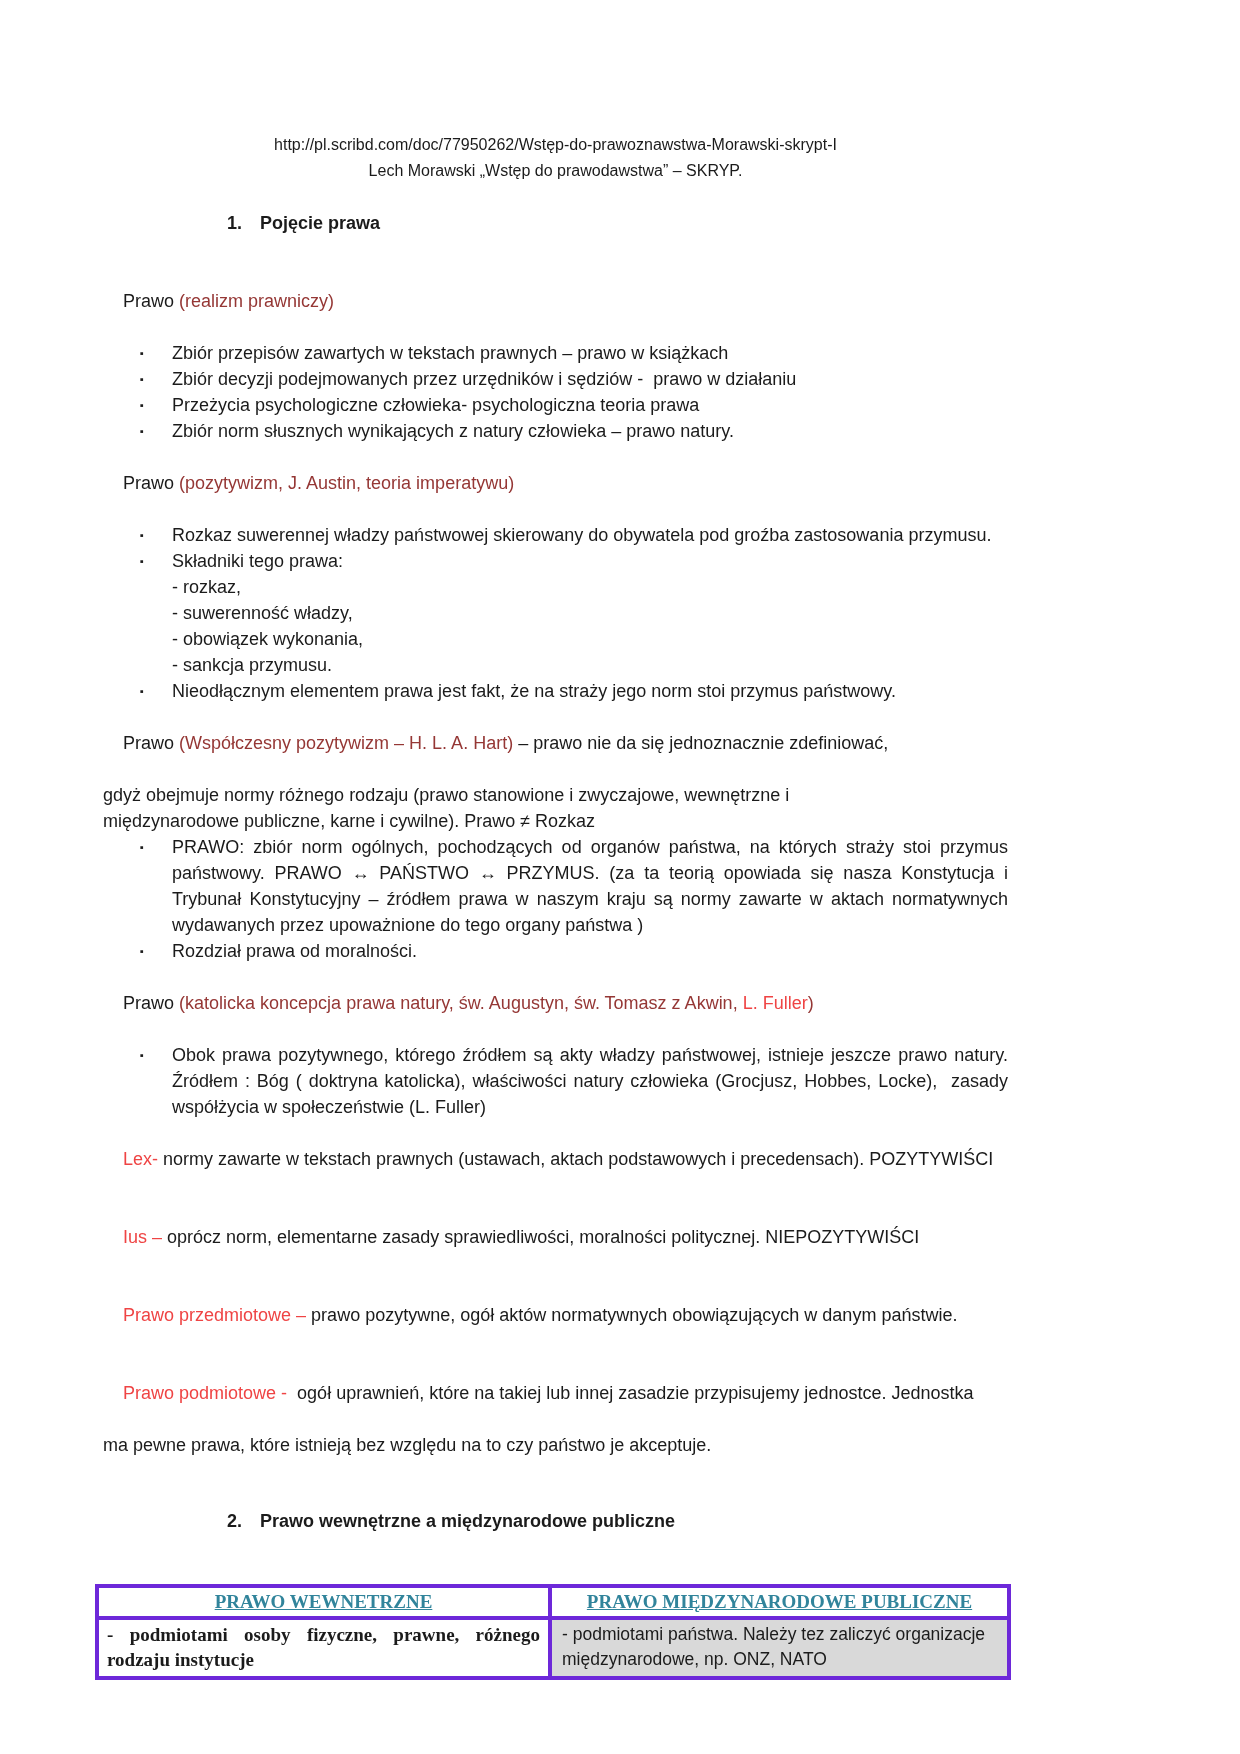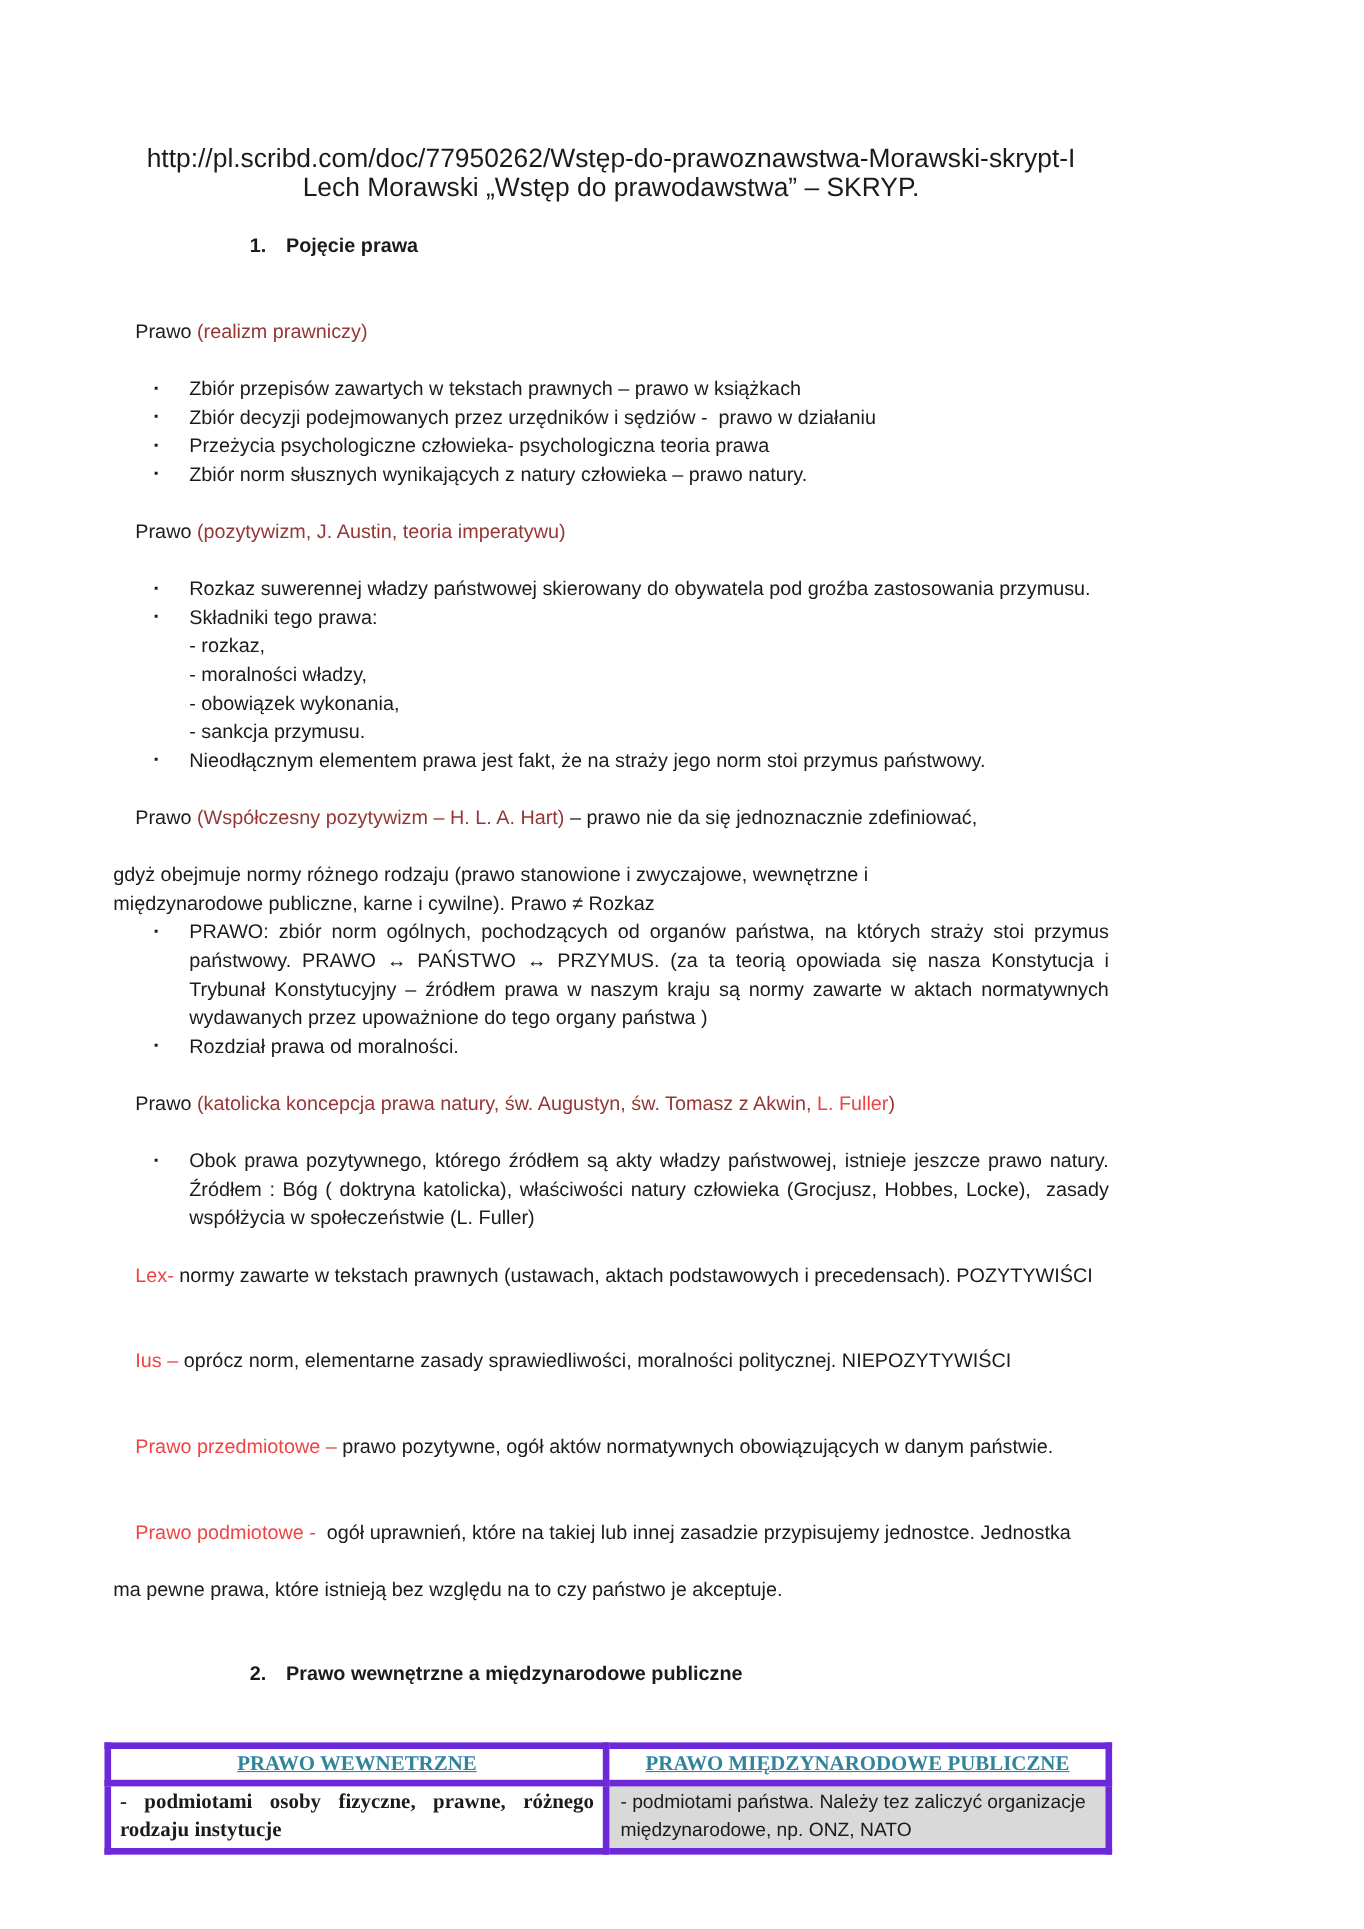--- a/index.html
+++ b/index.html
@@ -4,35 +4,35 @@
 <style>
   * { margin:0; padding:0; box-sizing:border-box; }
   html, body { background:#ffffff; }
   body {
     width:1240px; height:1754px;
     font-family:"Liberation Sans","DejaVu Sans",sans-serif;
     color:#1b1b1b;
   }
   .page { width:1240px; height:1754px; padding:132px 232px 0 103px; overflow:hidden; background:#ffffff; }
   .ln   { font-size:18px; line-height:26px; white-space:pre; }
-  .center { text-align:center; font-size:24px; line-height:26px; }
+  .center { text-align:center; font-size:16px; line-height:26px; }
   .red  { color:#953735;text-align:center; }
   .teal { color:#ef4444; }
   .h1 { margin-top:26px; font-size:18px; line-height:26px; font-weight:bold; white-space:pre; }
   .h1 .num { display:inline-block; margin-left:35px; width:69px; }
   .h2 { font-size:18px; line-height:26px; font-weight:bold; white-space:pre; }
   .h2 .num { display:inline-block; margin-left:104px; width:33px; }
   .h2b { margin-top:24px; }
   .bullet { display:flex; font-size:18px; line-height:26px; }
   .bm { flex:none; width:32px; margin-left:37px; font-size:11px; line-height:26px; }
   .bt { flex:1; white-space:pre-wrap; }
   .just { text-align:justify; }
   .sub { margin-left:69px; }
   .tbl { width:916px; margin:24px 0 0 -8px; border-collapse:collapse; table-layout:fixed; }
-  .tbl th, .tbl td { border:6px solid #6d28d9; vertical-align:top; }
+  .tbl th, .tbl td { border:4px solid #6d28d9; vertical-align:top; }
   .tbl th {
     font-family:"Liberation Serif","DejaVu Serif",serif;
     font-size:19px; line-height:24px; color:#31849B;
     text-decoration:underline; padding:2px 4px; text-align:center;
   }
   .col-l { width:453px; }
   .td-l {
     font-family:"Liberation Serif","DejaVu Serif",serif;
     font-weight:bold; font-size:19px; line-height:25px;
     text-align:justify; padding:2px 8px 4px 8px;
@@ -78,21 +78,21 @@
   </div>
   <div class="bullet">
     <span class="bm">▪</span>
     <span class="bt just">Rozkaz suwerennej władzy państwowej skierowany do obywatela pod groźba zastosowania przymusu.</span>
   </div>
   <div class="bullet">
     <span class="bm">▪</span>
     <span class="bt">Składniki tego prawa:</span>
   </div>
   <div class="ln sub">- rozkaz,</div>
-  <div class="ln sub">- moralności władzy,</div>
+  <div class="ln sub">- suwerenność władzy,</div>
   <div class="ln sub">- obowiązek wykonania,</div>
   <div class="ln sub">- sankcja przymusu.</div>
   <div class="bullet">
     <span class="bm">▪</span>
     <span class="bt">Nieodłącznym elementem prawa jest fakt, że na straży jego norm stoi przymus państwowy.</span>
   </div>
 
   <div class="ln">
     <span>Prawo </span><span class="red">(Współczesny pozytywizm – H. L. A. Hart)</span><span> – prawo nie da się jednoznacznie zdefiniować,</span>
   </div>

